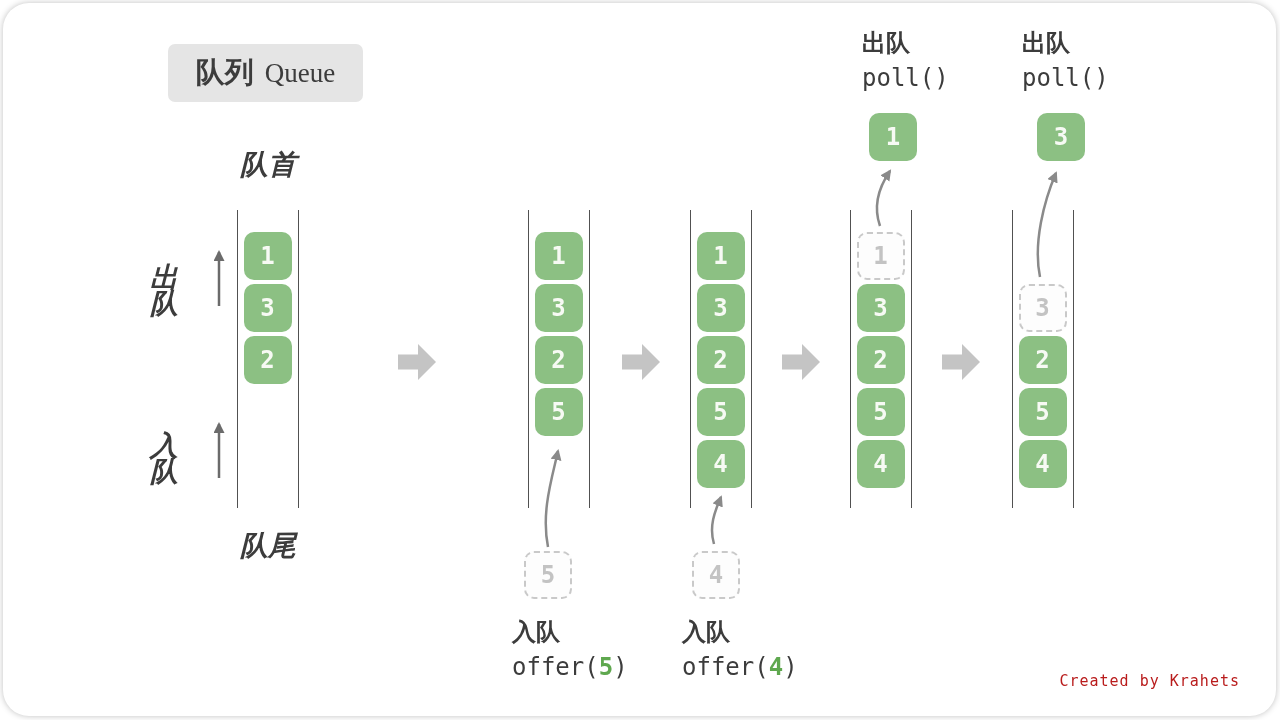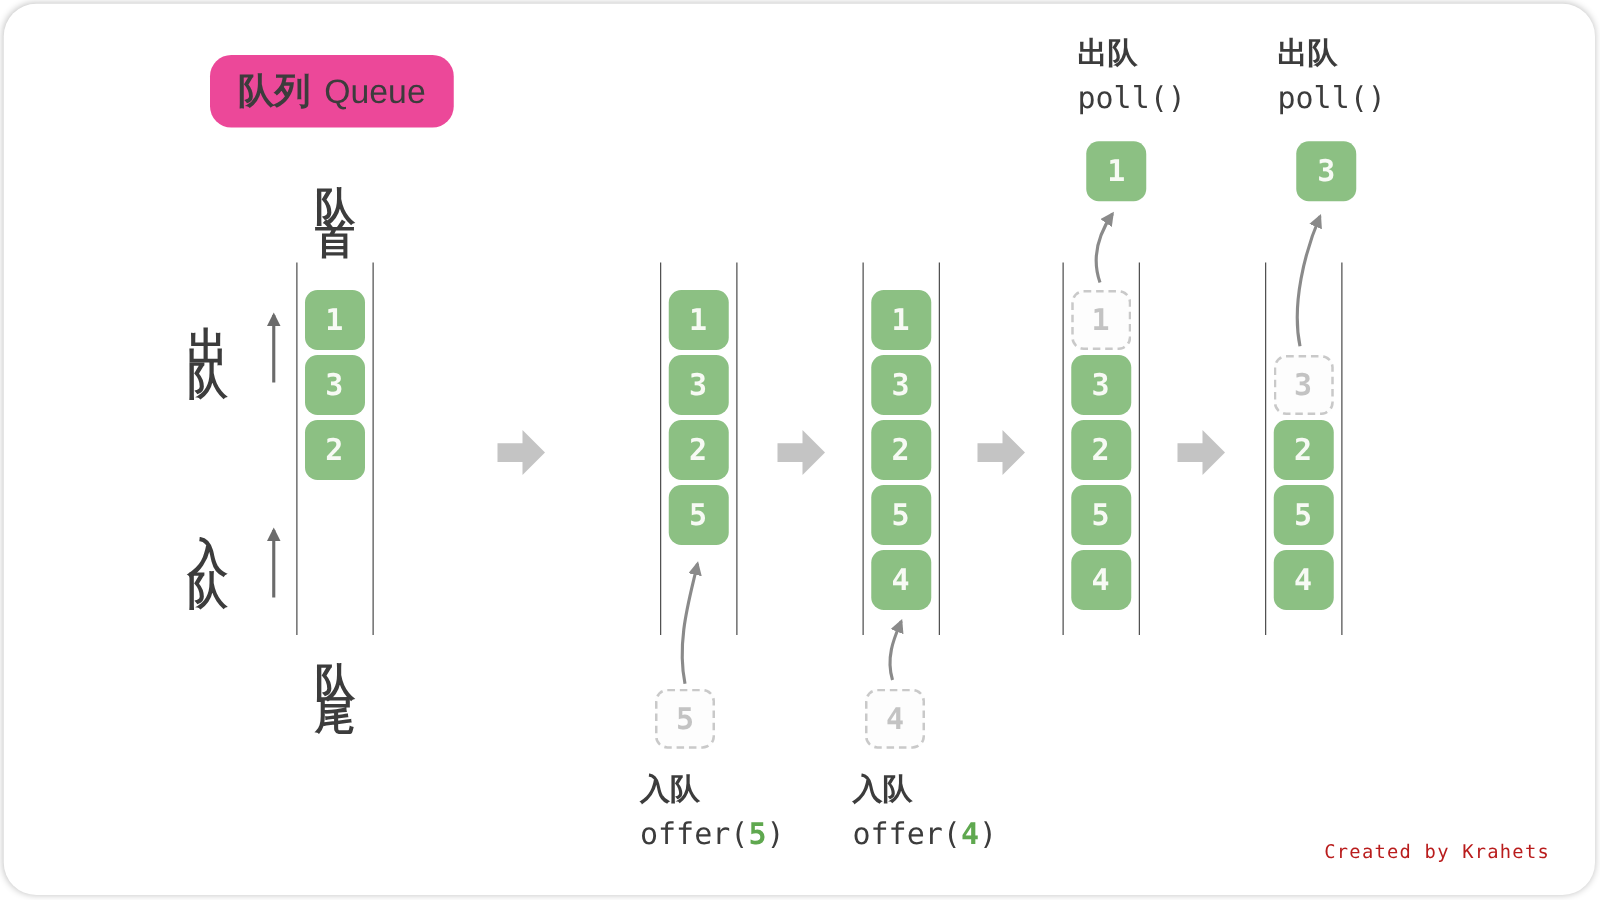--- a/index.html
+++ b/index.html
@@ -10,28 +10,28 @@
   .canvas {
     position:absolute; left:3px; top:3px; width:1273px; height:713px;
     background:#ffffff; border-radius:26px;
     box-shadow:0 0 6px rgba(0,0,0,0.25);
   }
   .stage { position:absolute; inset:0; }
 
   
   .badge {
     position:absolute; left:168px; top:44px; width:195px; height:58px;
-    background:#ec4899; border-radius:17px;
+    background:#e5e5e5; border-radius:7px;
     display:flex; align-items:center; justify-content:center; gap:11px;
   }
   .badge .zh { font-size:29px; font-weight:bold; color:#3C3C3C; }
-  .badge .en { font-size:27px; font-family:Liberation Sans, sans-serif; color:#3C3C3C; }
+  .badge .en { font-size:27px; font-family:Liberation Serif, serif; color:#3C3C3C; }
 
   
-  .cn-label { position:absolute; font-weight:bold; color:#3C3C3C; font-size:32px; line-height:26px; }
+  .cn-label { position:absolute; font-weight:bold; color:#3C3C3C; font-size:28px; line-height:26px;font-style:italic; }
   .lbl-front { left:237px; top:152px; width:62px; text-align:center; }
   .lbl-rear  { left:237px; top:533px; width:62px; text-align:center; }
   .lbl-deq   { left:150px; top:265px; width:52px; }
   .lbl-enq   { left:150px; top:433px; width:52px; }
 
   
   .queue-col {
     position:absolute; top:210px; width:62px; height:298px; box-sizing:border-box;
     border-left:1.5px solid #515151; border-right:1.5px solid #515151;
   }

